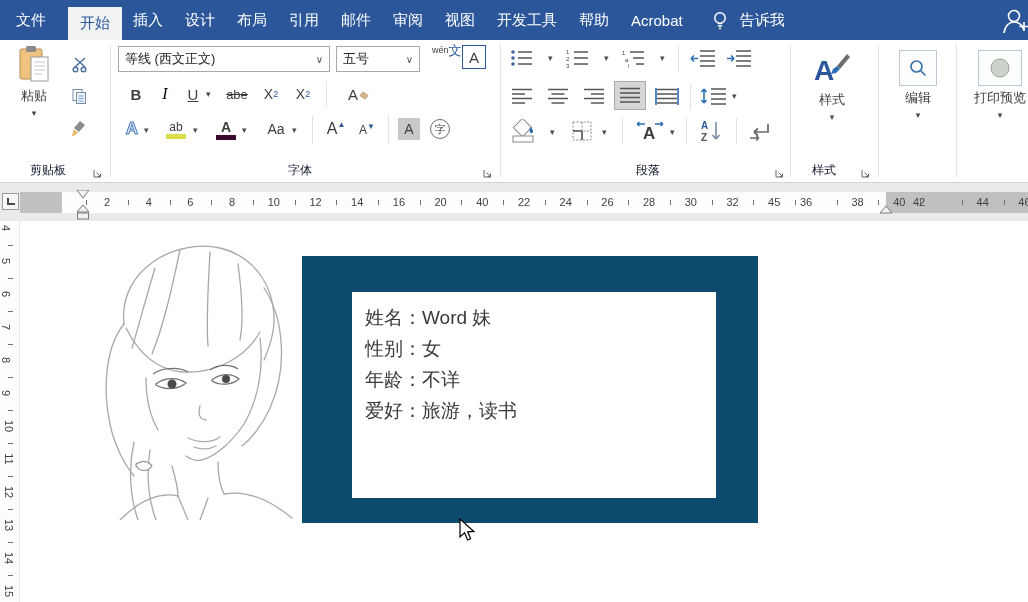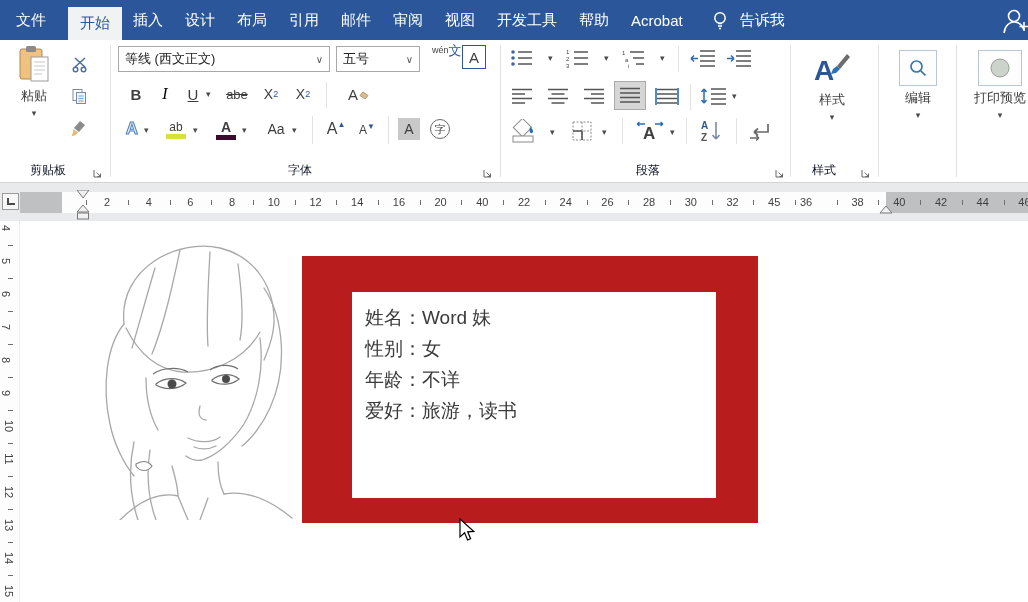--- a/index.html
+++ b/index.html
@@ -444,21 +444,21 @@
         <span class="rnum" style="left: 712.5px;">32</span>
         <div class="rtick" style="left: 733.35px;"></div>
         <span class="rnum" style="left: 754.2px;">45</span>
         <div class="rtick" style="left: 775.05px;"></div>
         <span class="rnum" style="left: 786px;">36</span>
         <div class="rtick" style="left: 816.75px;"></div>
         <span class="rnum" style="left: 837.6px;">38</span>
         <div class="rtick" style="left: 858.45px;"></div>
         <span class="rnum" style="left: 879.3px;">40</span>
         <div class="rtick" style="left: 900.15px;"></div>
-        <span class="rnum" style="left: 921px;">42</span>
+        <span class="rnum" style="left: 899px;">42</span>
         <div class="rtick" style="left: 941.85px;"></div>
         <span class="rnum" style="left: 962.7px;">44</span>
         <div class="rtick" style="left: 983.55px;"></div>
         <span class="rnum" style="left: 1004.4px;">46</span>
       </div>
     <svg class="marker" style="left:76px;top:7px" width="14" height="9">
       <polygon points="1,0 13,0 7,8" fill="#f1f1f1" stroke="#787878"></polygon>
     </svg>
     <svg class="marker" style="left:76px;top:22px" width="14" height="16">
       <polygon points="7,0 13,7 1,7" fill="#f1f1f1" stroke="#787878"></polygon>
@@ -523,21 +523,21 @@
         <path d="M96 156 C104 149 118 149 126 155 C118 162 104 162 96 157 Z"></path>
         <path d="M152 152 C160 145 172 145 179 151 C172 157 160 158 152 153 Z"></path>
         <path d="M93 146 C103 139 119 139 128 144" fill="none"></path>
         <path d="M150 142 C158 136 171 136 178 141" fill="none"></path>
         <path d="M76 236 C82 232 88 233 92 238 C88 244 80 244 76 238 Z" stroke="#8a8a8a"></path>
       </g>
       <circle cx="112" cy="156" r="4.5" fill="#4a4a4a"></circle>
       <circle cx="166" cy="151" r="4" fill="#4a4a4a"></circle>
     </svg>
 
-    <div class="green-box" style="background:#b91c1c">
+    <div class="green-box" style="background:#0c4a6e">
       <div class="white-card">
         <div class="plines" id="plines">
             <div class="pline">姓名：Word 妹</div>
             <div class="pline">性别：女</div>
             <div class="pline">年龄：不详</div>
             <div class="pline">爱好：旅游，读书</div>
           </div>
       </div>
     </div>
 

